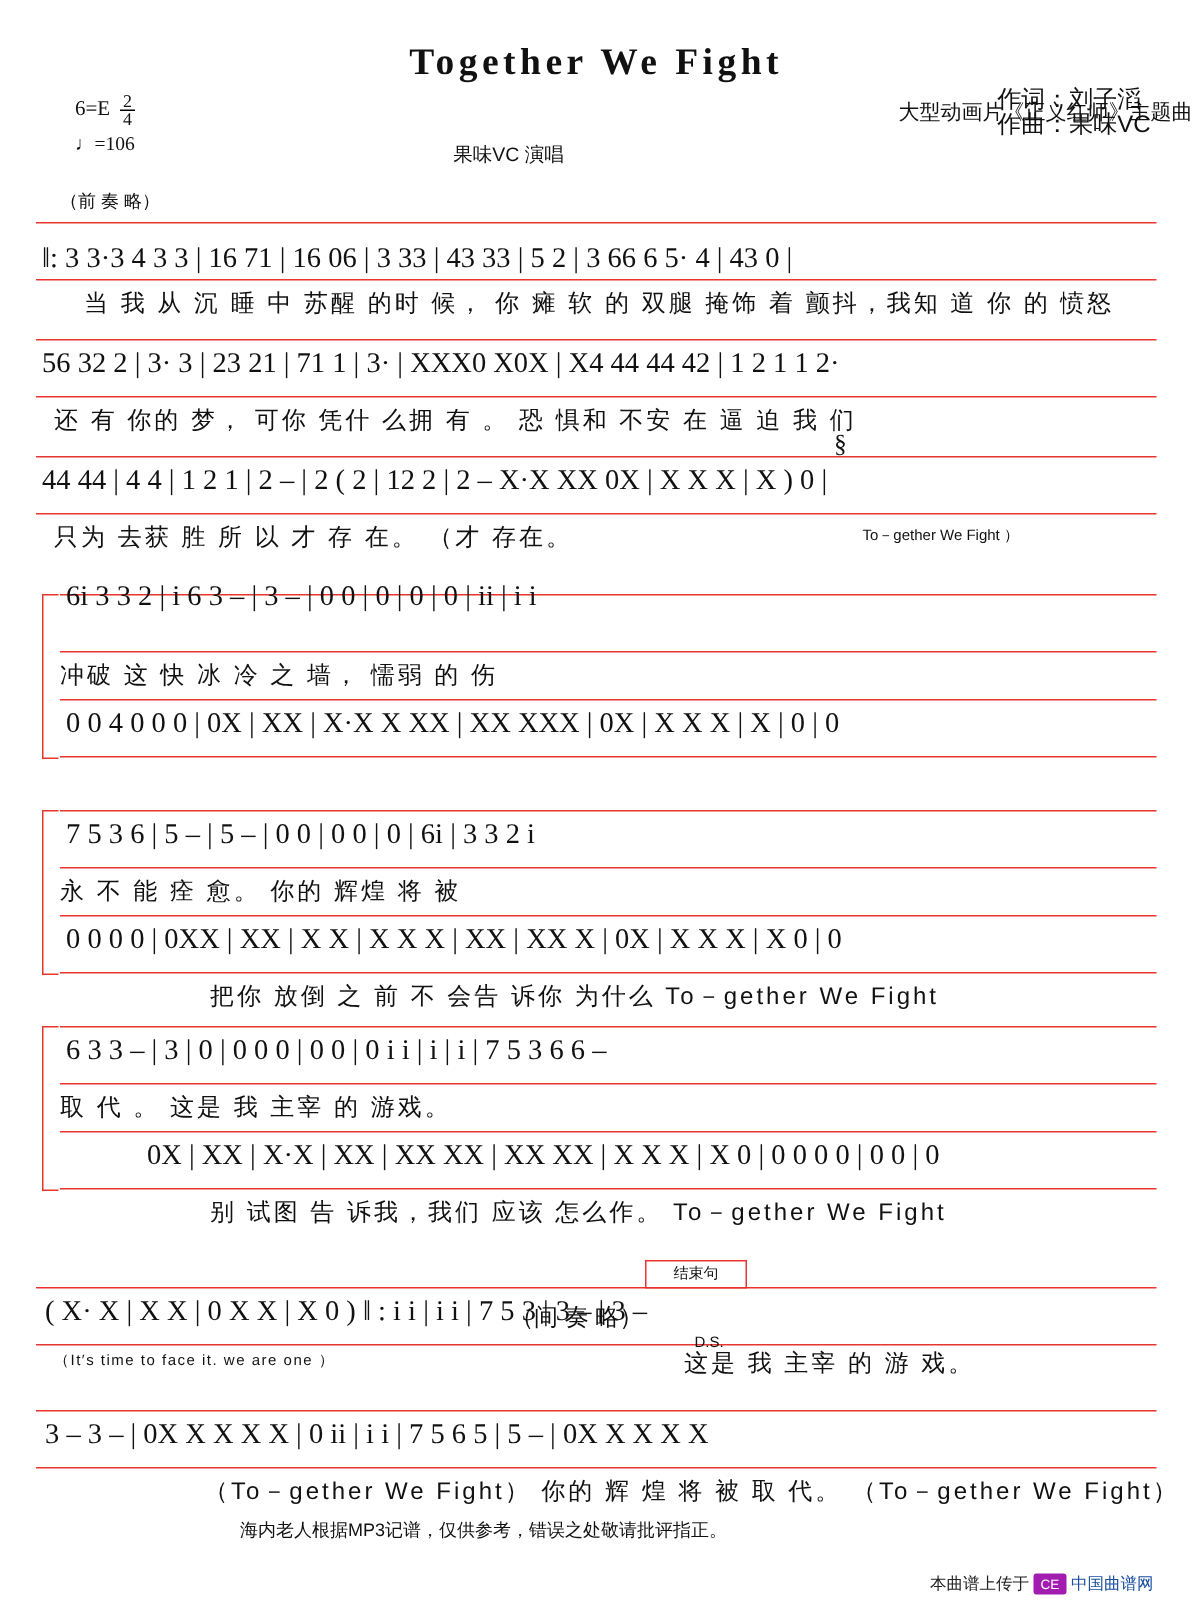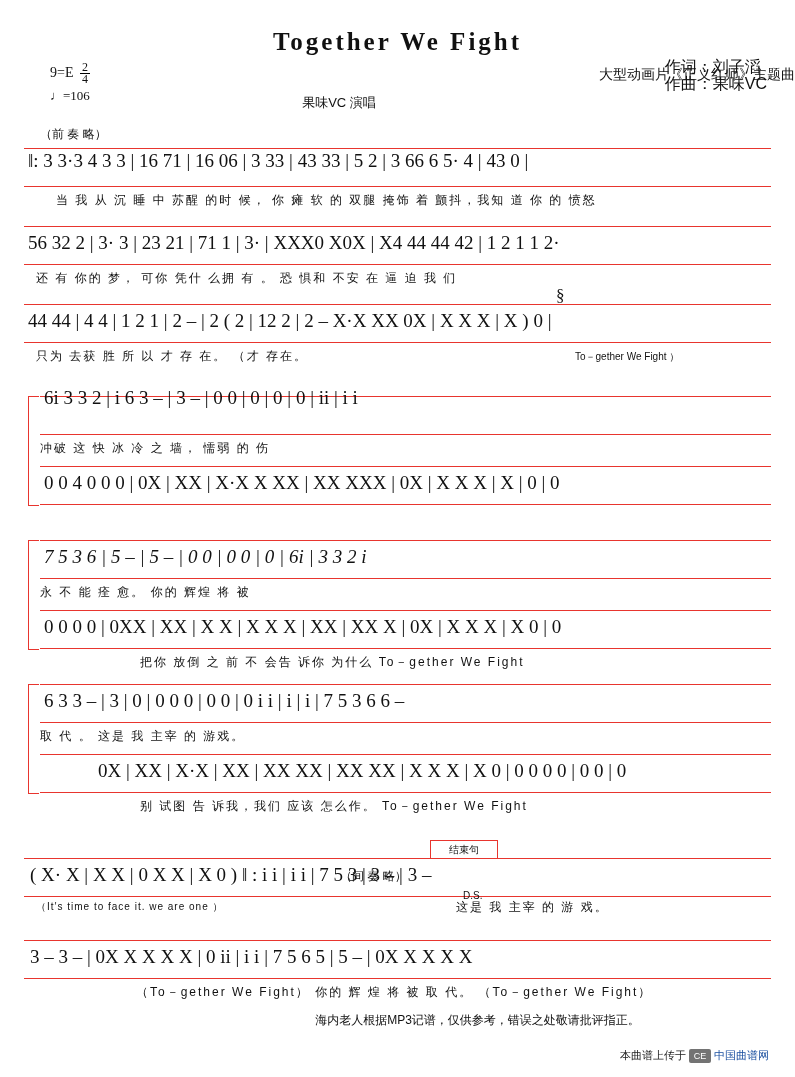--- a/index.html
+++ b/index.html
@@ -59,84 +59,84 @@
   .notes{
     position:absolute;
     font-family:"Liberation Serif", serif;
     font-size:19px;
     letter-spacing:0px;
     white-space:nowrap;
   }
   .lyr{
     position:absolute;
     font-family:"Liberation Sans", sans-serif;
-    font-size:12px;
+    font-size:16px;
     white-space:nowrap;
     color:#111;
   }
   .lyr.small{font-size:10px;}
   .tiny{font-family:"Liberation Sans", sans-serif;font-size:10px;}
 
   .bracket{
     position:absolute;border:1px solid #e8352e;border-right:none;
     width:10px;
   }
 
   .box{
     position:absolute;border:1px solid #e8352e;height:17px;
     font-family:"Liberation Sans", sans-serif;font-size:10px;
     text-align:center;line-height:17px;
   }
 
   .footer1{
-    position:absolute;left:0;width:795px;top:1012px;text-align:center;
+    position:absolute;left:0;width:795px;top:1012px;text-align:left;
     font-family:"Liberation Sans", sans-serif;font-size:12px;
     padding-left:160px;box-sizing:border-box;
   }
   .footer2{
     position:absolute;right:26px;top:1048px;
     font-family:"Liberation Sans", sans-serif;font-size:11px;
     color:#222;
   }
   .logo{
-    display:inline-block;width:22px;height:14px;background:#737373;color:#fff;
+    display:inline-block;width:22px;height:14px;background:#a21caf;color:#fff;
     font-size:9px;line-height:14px;text-align:center;border-radius:2px;
     vertical-align:middle;margin:0 3px;
   }
   .blue{color:#1a4fa0;}
 </style>
 </head>
 <body>
 
 <div class="sheet">
 
   <div class="title">Together We Fight</div>
   <div class="subtitle1">大型动画片《正义红师》主题曲</div>
   <div class="subtitle2">果味VC 演唱</div>
 
   <div class="credits">
     <div>作词：刘子滔</div>
     <div>作曲：果味VC</div>
   </div>
 
   <div class="keysig">
-    <span>9=E</span>
+    <span>6=E</span>
     <span class="frac">
       <span class="num">2</span>
       <span class="den">4</span>
     </span>
   </div>
   <div class="tempo">
     <span>♩</span><span>=106</span>
   </div>
   <div class="prelude">（前 奏 略）</div>
 
   <div class="rule" style="top:148px;"></div>
   <div class="rule" style="top:186px;"></div>
-  <div class="notes" style="top:150px;left:28px;">‖: 3  3·3  4  3  3 | 16  71 | 16  06 | 3  33 | 43  33 | 5  2 | 3  66 6  5· 4 | 43   0 |</div>
+  <div class="notes" style="top:162px;left:28px;">‖: 3  3·3  4  3  3 | 16  71 | 16  06 | 3  33 | 43  33 | 5  2 | 3  66 6  5· 4 | 43   0 |</div>
   <div class="lyr" style="top:192px;left:56px;letter-spacing:2px;">当  我  从  沉  睡  中  苏醒  的时        候，  你  瘫  软  的  双腿  掩饰  着  颤抖，我知  道  你   的    愤怒</div>
 
   <div class="rule" style="top:226px;"></div>
   <div class="rule" style="top:264px;"></div>
   <div class="notes" style="top:232px;left:28px;">56  32 2 | 3· 3 | 23  21 | 71 1 | 3· | XXX0  X0X | X4  44  44  42 | 1  2  1  1  2·</div>
   <div class="lyr" style="top:270px;left:36px;letter-spacing:2px;">还  有  你的    梦，      可你  凭什  么拥    有 。          恐  惧和  不安  在    逼  迫  我    们</div>
 
   <div class="rule" style="top:304px;"></div>
   <div class="rule" style="top:342px;"></div>
   <div class="notes" style="top:310px;left:28px;">44 44 | 4  4 | 1  2  1 | 2  – | 2  ( 2 | 12  2 | 2  – X·X XX  0X | X  X  X | X ) 0 |</div>
@@ -150,21 +150,21 @@
   <div class="notes" style="top:387px;left:44px;">6i  3  3  2 | i  6  3 – | 3  – | 0  0 | 0 | 0 | 0 | ii | i i</div>
   <div class="lyr" style="top:440px;left:40px;letter-spacing:2px;">冲破  这  快  冰  冷  之  墙，                                                            懦弱   的  伤</div>
 
   <div class="rule" style="top:466px;left:40px;width:731px;"></div>
   <div class="rule" style="top:504px;left:40px;width:731px;"></div>
   <div class="notes" style="top:472px;left:44px;">0  0  4 0 0 0 | 0X | XX | X·X  X  XX | XX  XXX | 0X | X  X  X | X | 0 | 0</div>
 
   <div class="bracket" style="top:540px;left:28px;height:108px;"></div>
   <div class="rule" style="top:540px;left:40px;width:731px;"></div>
   <div class="rule" style="top:578px;left:40px;width:731px;"></div>
-  <div class="notes" style="top:546px;left:44px;font-style:italic;">7  5  3  6 | 5  – | 5  – | 0  0 | 0  0 | 0 | 6i | 3  3  2  i</div>
+  <div class="notes" style="top:546px;left:44px;">7  5  3  6 | 5  – | 5  – | 0  0 | 0  0 | 0 | 6i | 3  3  2  i</div>
   <div class="lyr" style="top:584px;left:40px;letter-spacing:2px;">永  不  能  痊  愈。                                                你的   辉煌  将  被</div>
 
   <div class="rule" style="top:610px;left:40px;width:731px;"></div>
   <div class="rule" style="top:648px;left:40px;width:731px;"></div>
   <div class="notes" style="top:616px;left:44px;">0 0 0 0 | 0XX | XX | X  X | X  X  X | XX | XX  X | 0X | X  X  X | X  0 | 0</div>
   <div class="lyr" style="top:654px;left:140px;letter-spacing:2px;">把你  放倒  之 前  不 会告  诉你  为什么    To－gether  We      Fight</div>
 
   <div class="bracket" style="top:684px;left:28px;height:108px;"></div>
   <div class="rule" style="top:684px;left:40px;width:731px;"></div>
   <div class="rule" style="top:722px;left:40px;width:731px;"></div>

